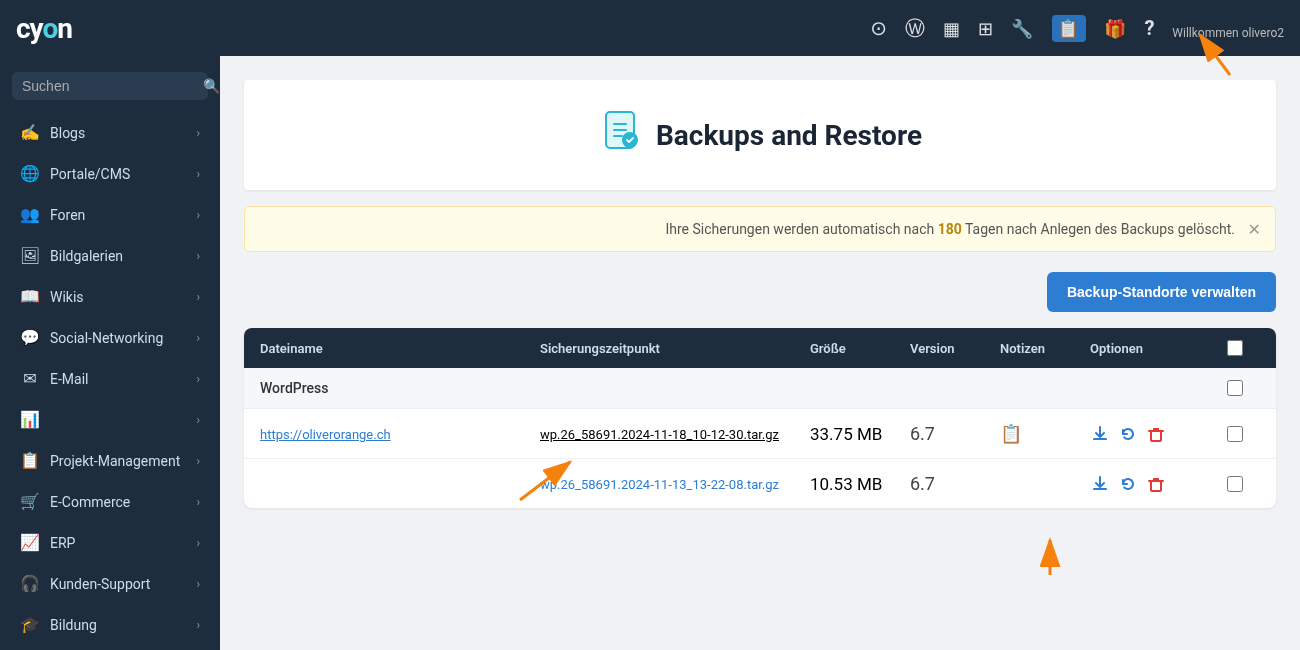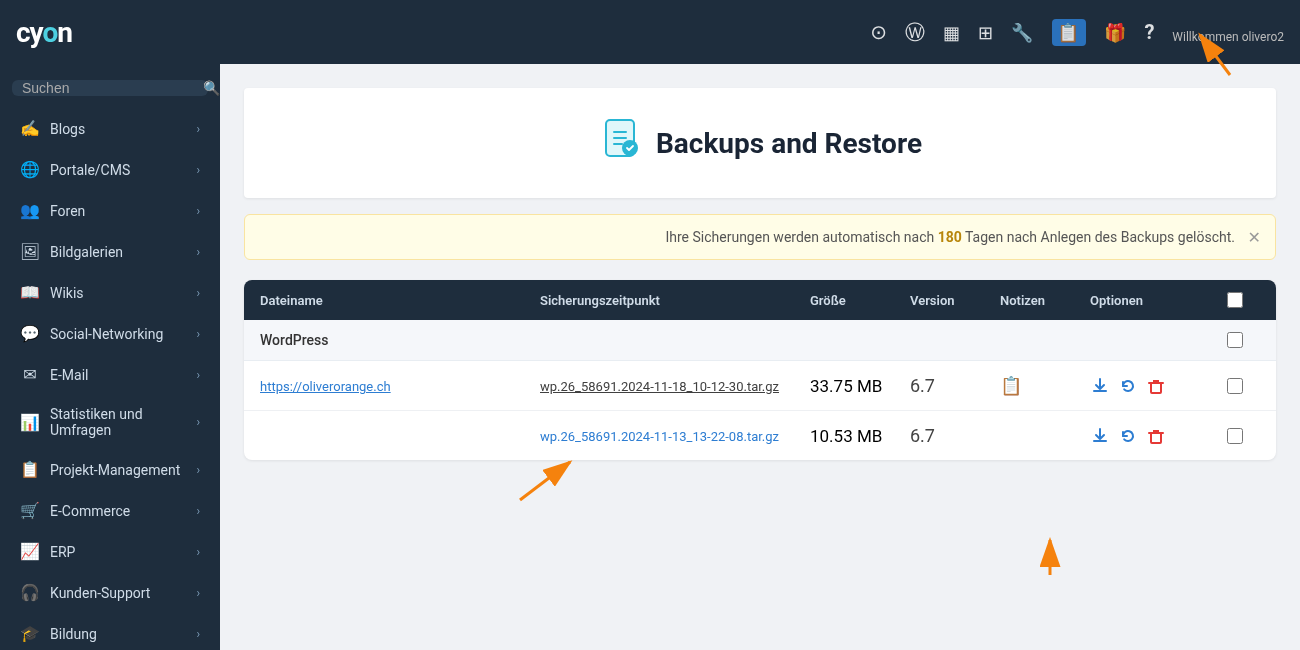--- a/index.html
+++ b/index.html
@@ -1,21 +1,21 @@
 <!DOCTYPE html>
 <html><head>
   <meta charset="utf-8">
   <style>
     * { box-sizing: border-box; margin: 0; padding: 0; }
     body { font-family: -apple-system, BlinkMacSystemFont, 'Segoe UI', Roboto, sans-serif; display: flex; flex-direction: column; height: 650px; width: 1300px; overflow: hidden; background: #f0f0f0; }
 
     
     .topbar {
       background: #1e2d3d;
-      height: 64px;
+      height: 56px;
       display: flex;
       align-items: center;
       justify-content: space-between;
       padding: 16px 16px;
       flex-shrink: 0;
     }
     .topbar-logo {
       color: white;
       font-size: 28px;
       font-weight: 700;
@@ -56,21 +56,21 @@
       flex-direction: column;
       overflow-y: auto;
       padding-top: 8px;
     }
     .search-box {
       display: flex;
       align-items: center;
       background: #2a3d50;
       border-radius: 6px;
       margin: 8px 12px 12px;
-      padding: 0 10px;
+      padding: 6px 10px;
     }
     .search-box input {
       background: transparent;
       border: none;
       outline: none;
       color: white;
       font-size: 14px;
       flex: 1;
     }
     .search-box input::placeholder { color: #aaa; }
@@ -200,21 +200,21 @@
     
     .data-row {
       display: grid;
       grid-template-columns: 280px 1fr 100px 90px 90px 120px 50px;
       padding: 14px 16px;
       border-bottom: 1px solid #eef0f3;
       align-items: center;
     }
     .data-row:last-child { border-bottom: none; }
     .site-link { color: #2d7dd2; text-decoration: underline; font-size: 13px; cursor: pointer; }
-    .filename-link { color: #404040; text-decoration: underline; font-size: 13px; cursor: pointer; }
+    .filename-link { color: #000000; text-decoration: underline; font-size: 13px; cursor: pointer; }
     .filename-text { color: #2d7dd2; font-size: 13px; }
     .size-text { font-size: 17px; color: #000000; }
     .version-text { font-size: 18px; color: #444; }
 
     
     .action-icons { display: flex; align-items: center; gap: 8px; }
     .icon-btn { cursor: pointer; font-size: 18px; display: flex; align-items: center; }
     .icon-btn.clipboard { color: #333; }
     .icon-btn.download { color: #2d7dd2; }
     .icon-btn.restore { color: #2d7dd2; }
@@ -312,21 +312,20 @@
     <div class="sidebar-item">
       <div class="sidebar-item-left">
         <span class="sidebar-item-icon">✉</span>
         <span>E-Mail</span>
       </div>
       <span class="sidebar-chevron">›</span>
     </div>
     <div class="sidebar-item">
       <div class="sidebar-item-left">
         <span class="sidebar-item-icon">📊</span>
-        <span>Statistiken und Umfragen</span>
       </div>
       <span class="sidebar-chevron">›</span>
     </div>
     <div class="sidebar-item">
       <div class="sidebar-item-left">
         <span class="sidebar-item-icon">📋</span>
         <span>Projekt-Management</span>
       </div>
       <span class="sidebar-chevron">›</span>
     </div>
@@ -374,20 +373,23 @@
       <h1 class="page-header-title">Backups and Restore</h1>
     </div>
 
     <div class="alert-banner">
       <div class="alert-text">
         <span>Ihre Sicherungen werden automatisch nach </span><strong>180</strong><span> Tagen nach Anlegen des Backups gelöscht.</span>
       </div>
       <span class="alert-close">✕</span>
     </div>
 
+    <div class="actions-row">
+      <button class="btn-primary">Backup-Standorte verwalten</button>
+    </div>
 
     <div class="backup-table">
       <div class="table-header">
         <div>Dateiname</div>
         <div>Sicherungszeitpunkt</div>
         <div>Größe</div>
         <div>Version</div>
         <div>Notizen</div>
         <div>Optionen</div>
         <div class="th-checkbox">

